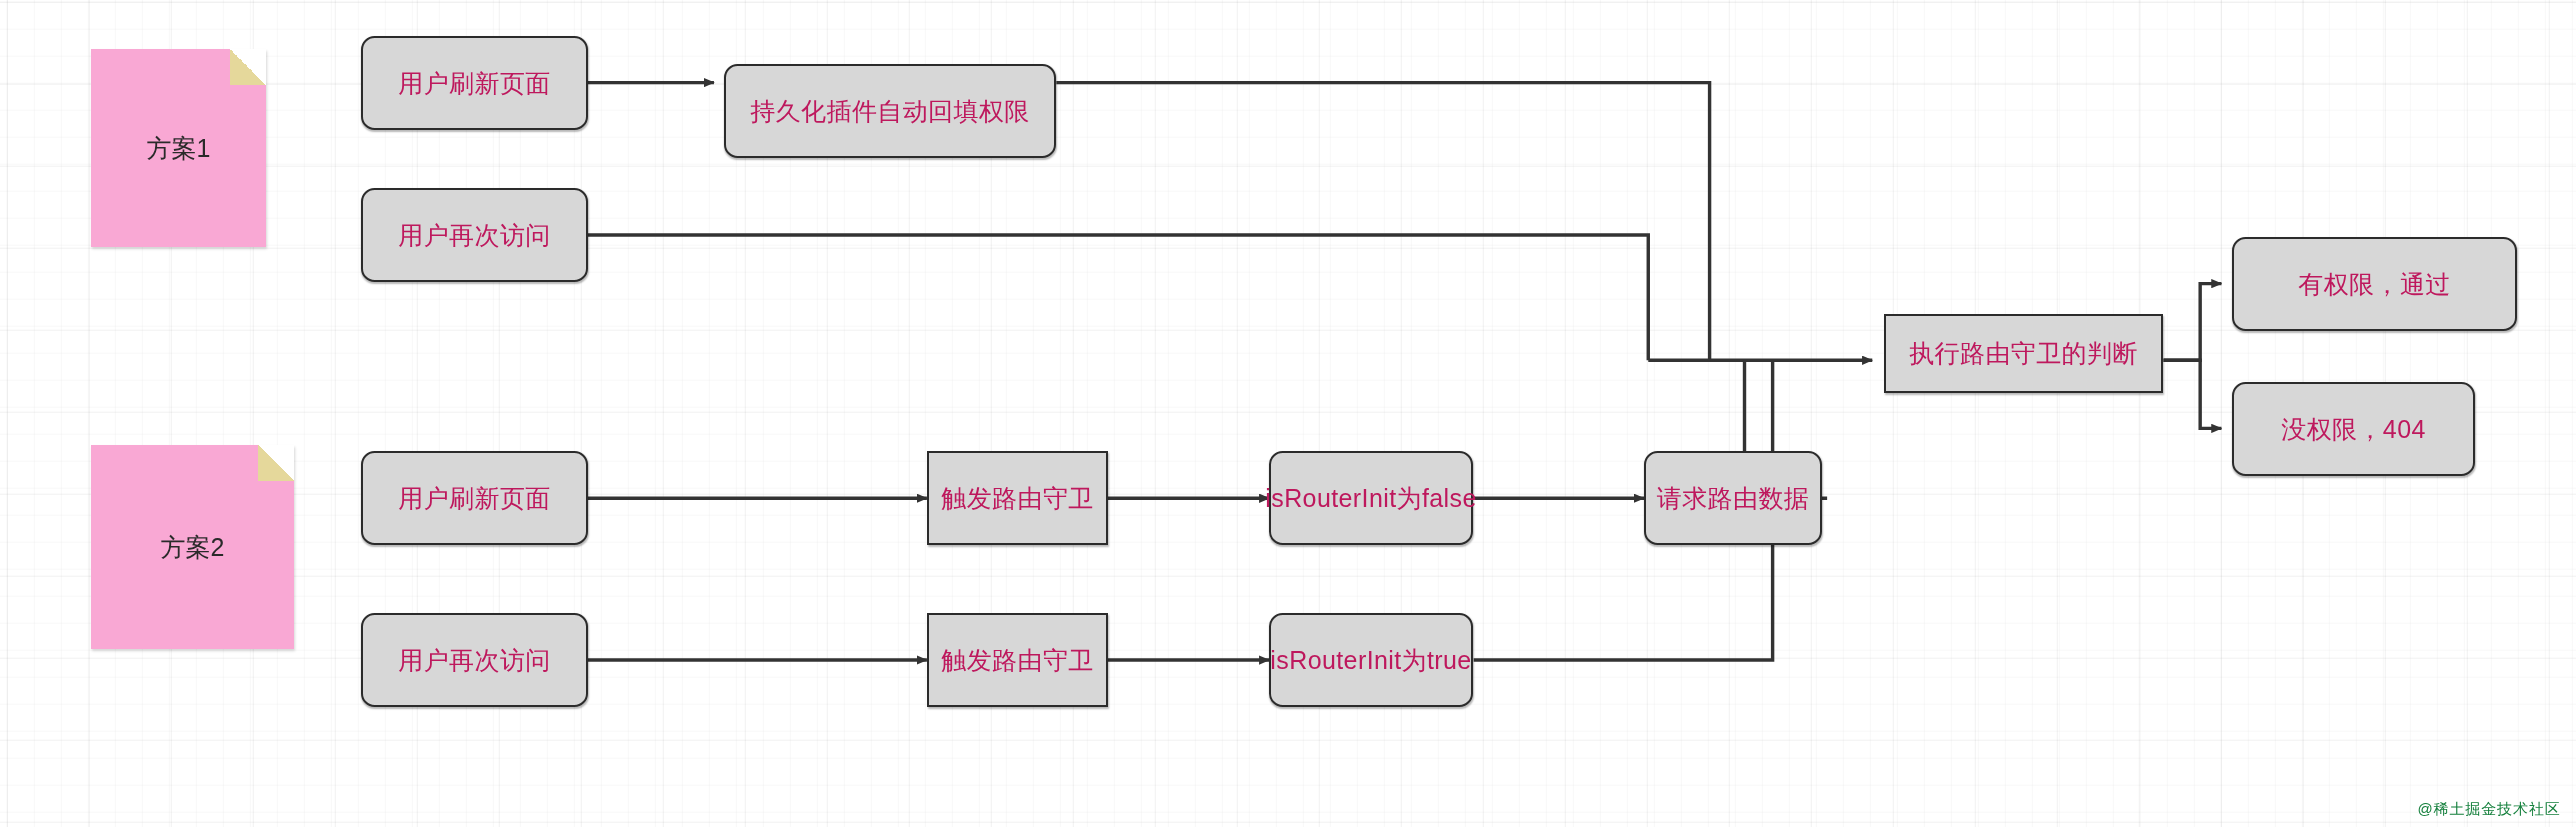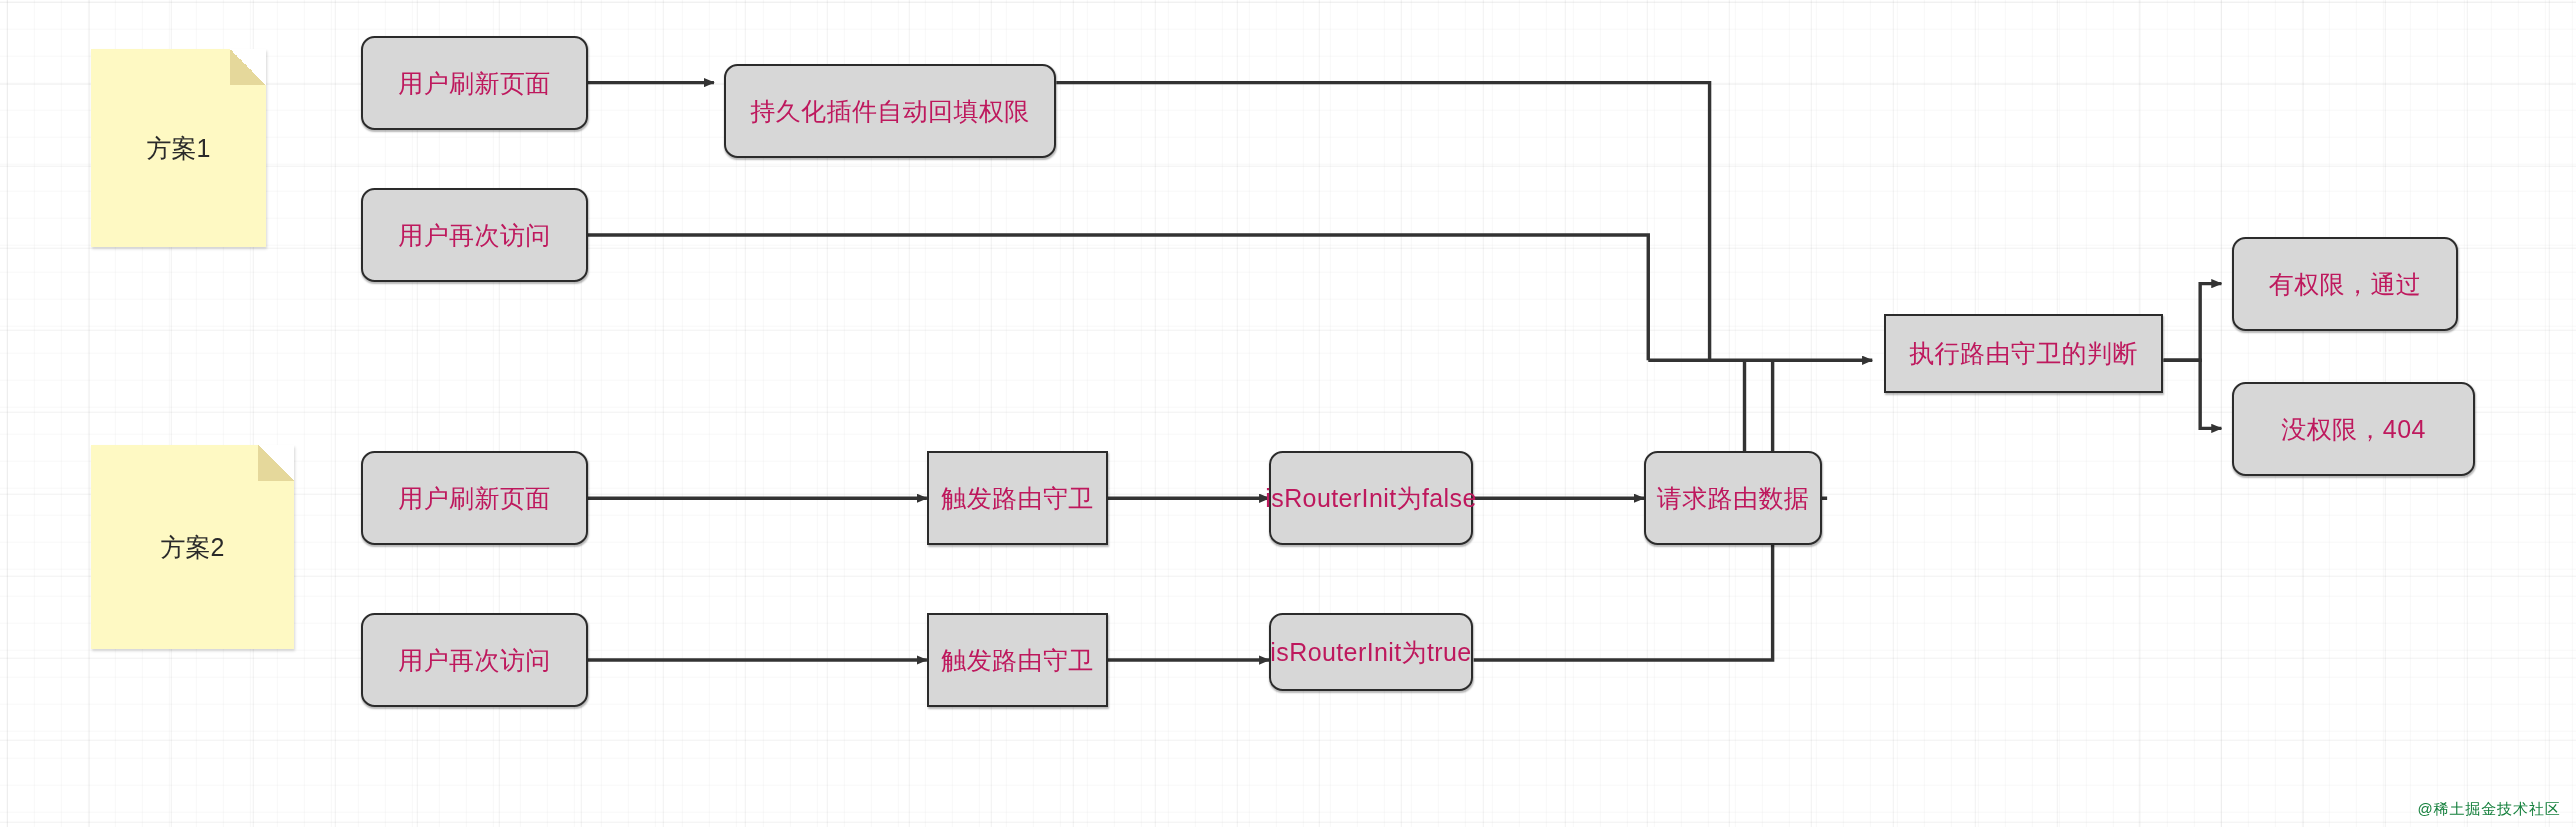--- a/index.html
+++ b/index.html
@@ -42,21 +42,21 @@
     white-space:nowrap;
     box-shadow:0.9px 1.7px 1.7px rgba(0,0,0,0.28);
   }
   .node.round { border-radius:13.6px; }
   .node.sharp { border-radius:0px; }
 
   
   .note {
     position:absolute;
     box-sizing:border-box;
-    background:#fef9c3;
+    background:#f9a8d4;
     display:flex; align-items:center; justify-content:center;
     color:#2a2a2a;
     font-size:25px;
     box-shadow:0.9px 1.7px 2.6px rgba(0,0,0,0.16);
   }
   .note .fold {
     position:absolute; top:0; right:0;
     width:36px; height:36px;
     background:linear-gradient(225deg, #ffffff 0%, #ffffff 50%, #e5d89b 50%, #e5d89b 100%);
   }
@@ -135,22 +135,22 @@
 <div class="node sharp" style="left:927px; top:451px; width:181px; height:94px;">触发路由守卫</div>
 
 <div class="node round" style="left:1269px; top:451px; width:204px; height:94px;">isRouterInit为false</div>
 
 <div class="node round" style="left:1644px; top:451px; width:178px; height:94px;">请求路由数据</div>
 
 <div class="node round" style="left:361px; top:613px; width:227px; height:94px;">用户再次访问</div>
 
 <div class="node sharp" style="left:927px; top:613px; width:181px; height:94px;">触发路由守卫</div>
 
-<div class="node round" style="left:1269px; top:613px; width:204px; height:78px;">isRouterInit为true</div>
+<div class="node round" style="left:1269px; top:613px; width:204px; height:94px;">isRouterInit为true</div>
 
 <div class="node sharp" style="left:1884px; top:314px; width:279px; height:79px;">执行路由守卫的判断</div>
 
-<div class="node round" style="left:2232px; top:237px; width:226px; height:94px;">有权限，通过</div>
+<div class="node round" style="left:2232px; top:237px; width:285px; height:94px;">有权限，通过</div>
 
 <div class="node round" style="left:2232px; top:382px; width:243px; height:94px;">没权限，404</div>
 
 <div id="watermark">@稀土掘金技术社区</div>
 
 
 </body></html>

